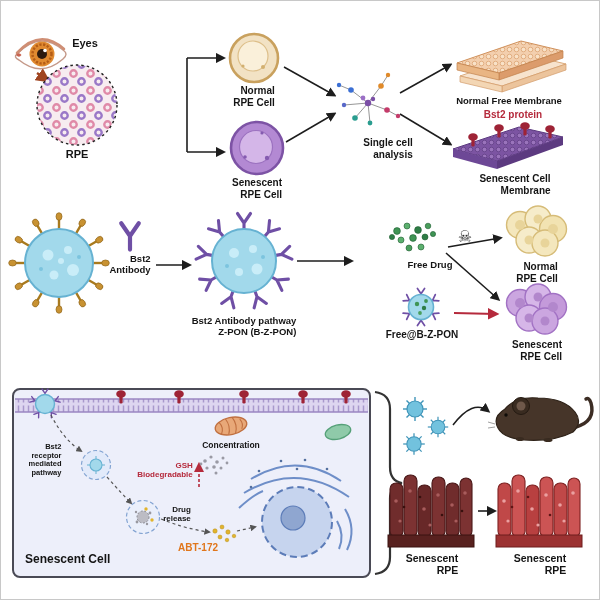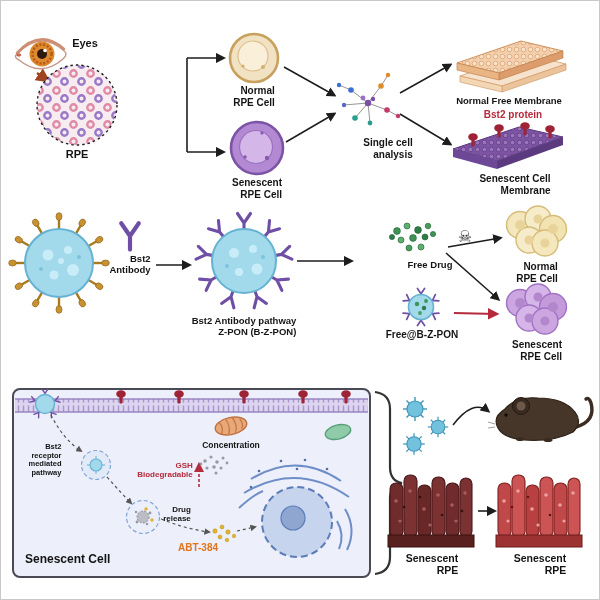--- a/index.html
+++ b/index.html
@@ -457,20 +457,20 @@
 
 <div class="lbl s75" style="left:44px;top:442px">Bst2
 receptor
 mediated
 pathway</div>
 <div class="lbl s8 red" style="left:164px;top:460px">GSH
 Biodegradable</div>
 <div class="lbl s85 it nw" style="left:230px;top:440px">Concentration</div>
 <div class="lbl s8" style="left:176px;top:504px">Drug
 release</div>
-<div class="lbl s9 orange nw" style="left:197px;top:541px">ABT-384</div>
+<div class="lbl s9 orange nw" style="left:197px;top:541px">ABT-172</div>
 <div class="lbl s12 noc nw" style="left:24px;top:552px">Senescent Cell</div>
 <div class="lbl s105" style="left:431px;top:551px">Senescent
 RPE</div>
 <div class="lbl s105" style="left:539px;top:551px">Senescent
 RPE</div>
 
 </div>
 
 </body></html>

